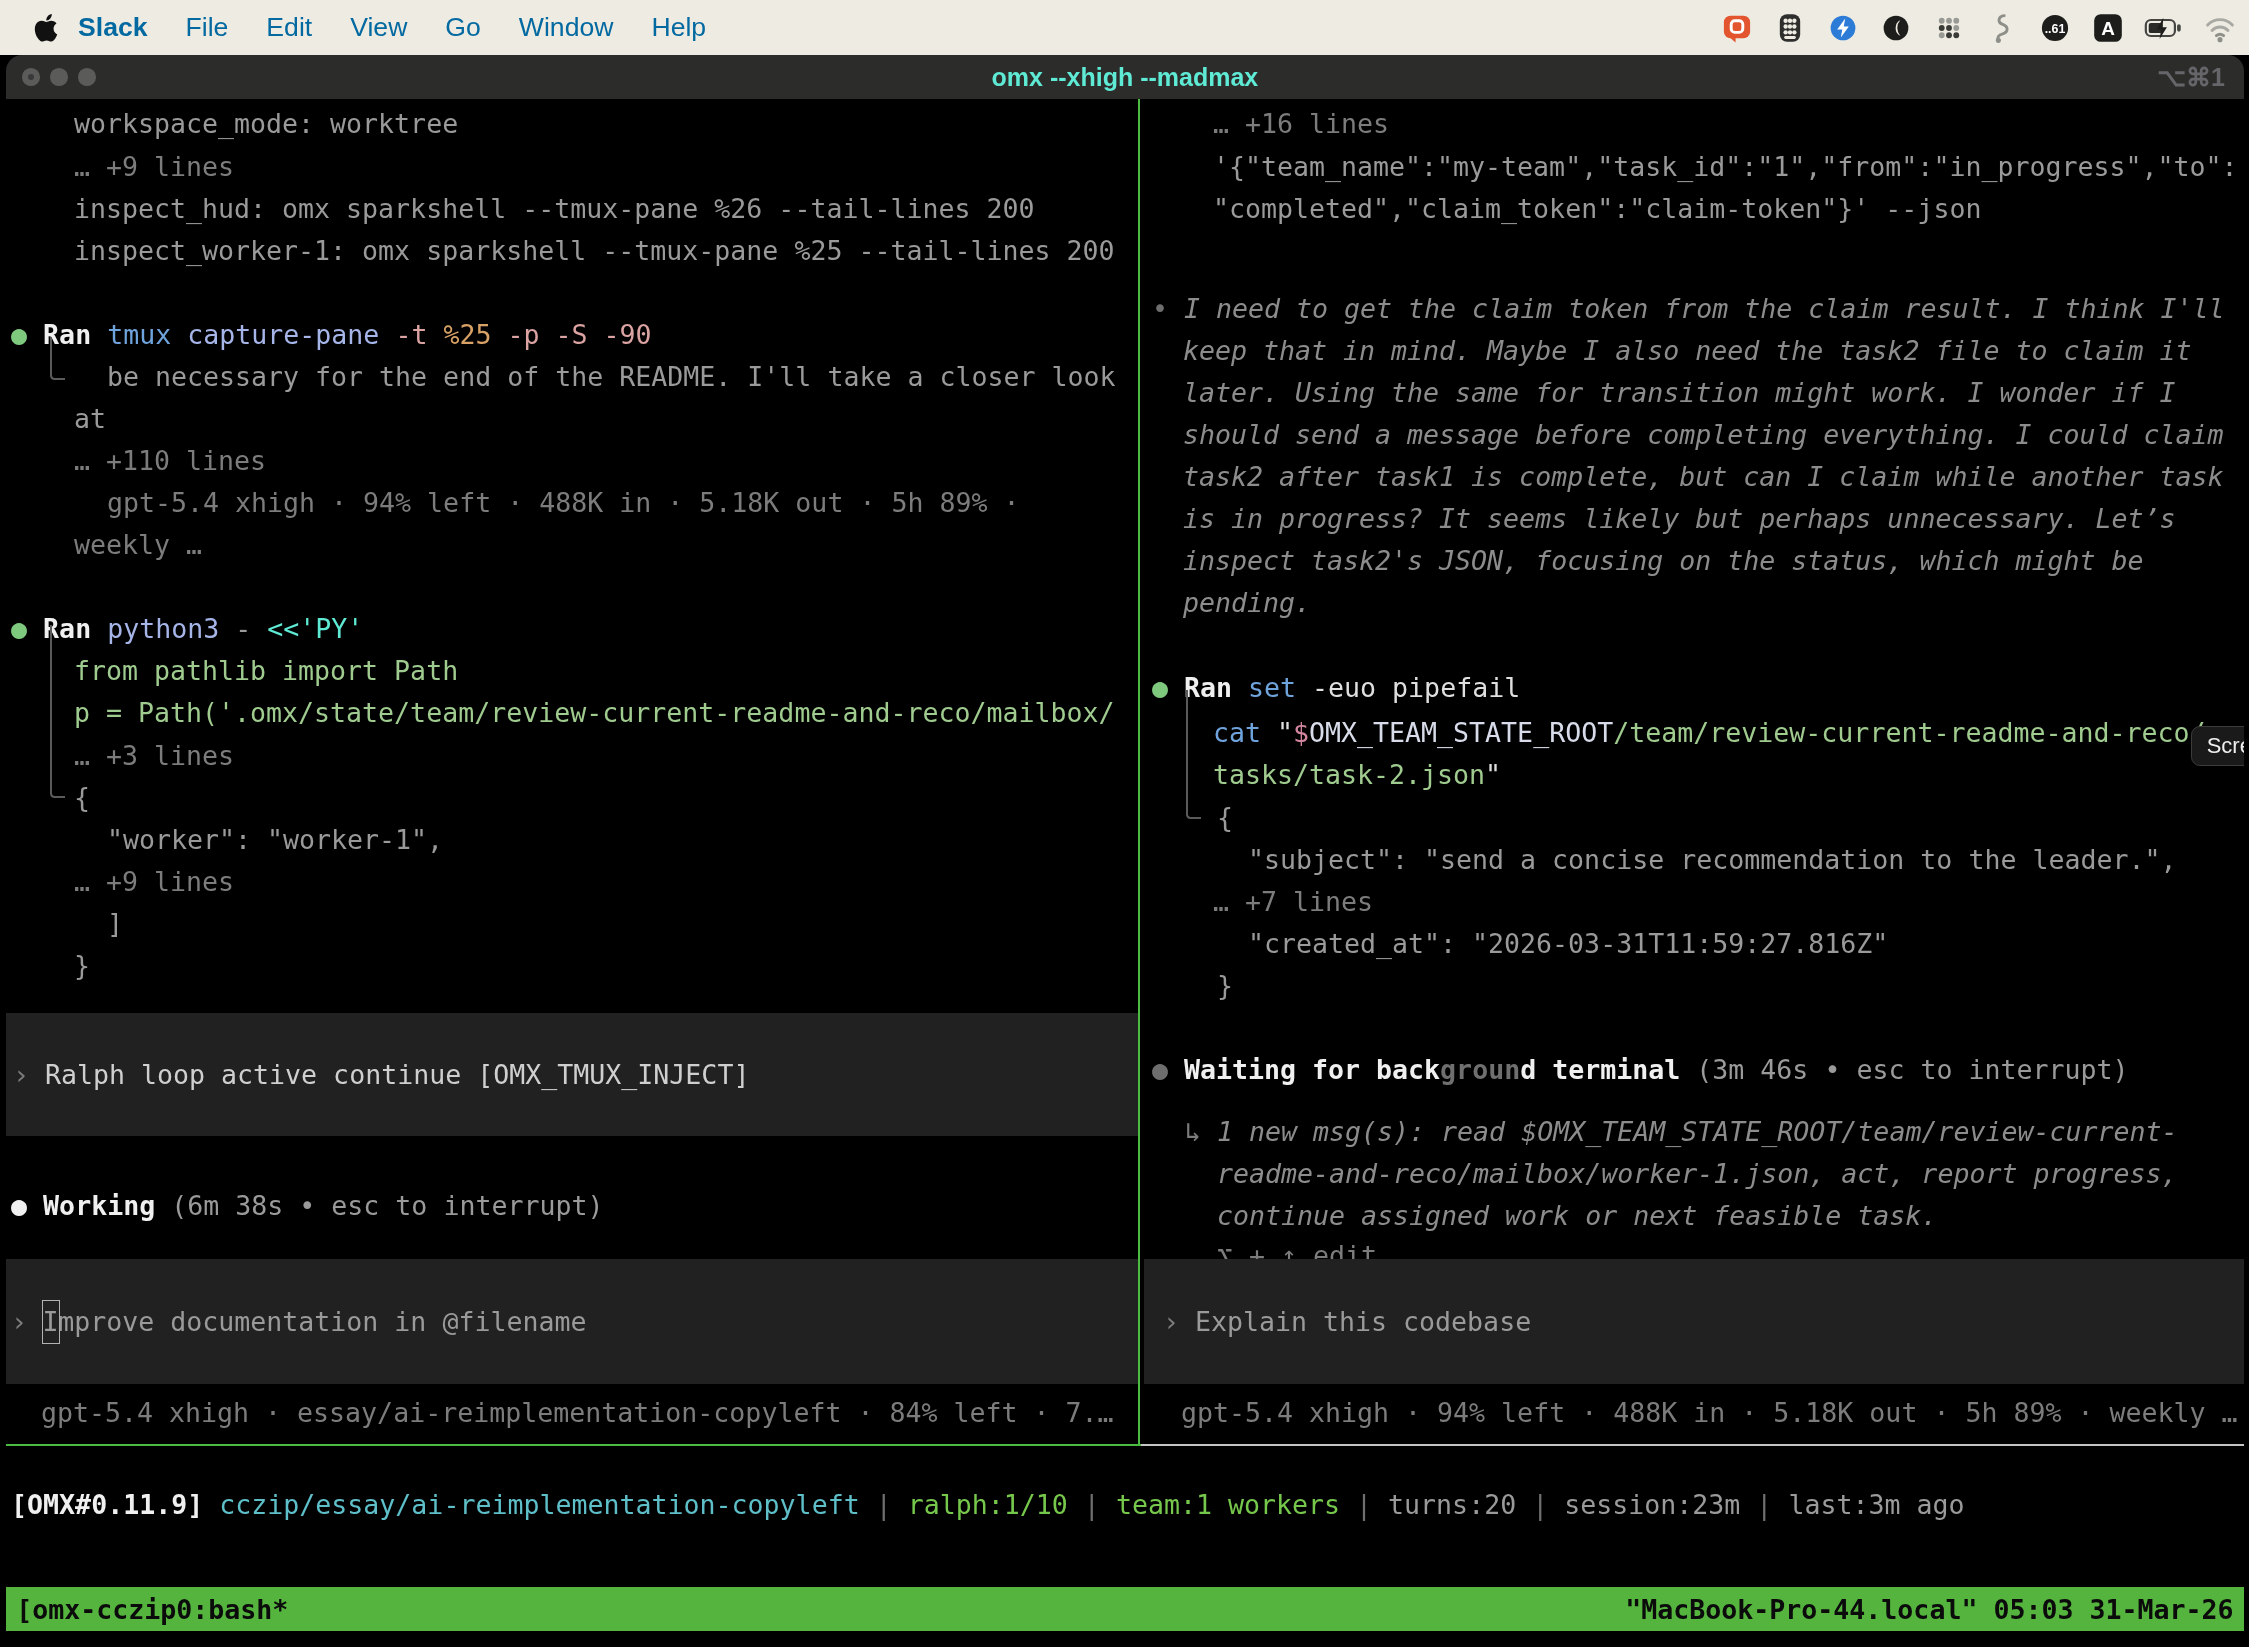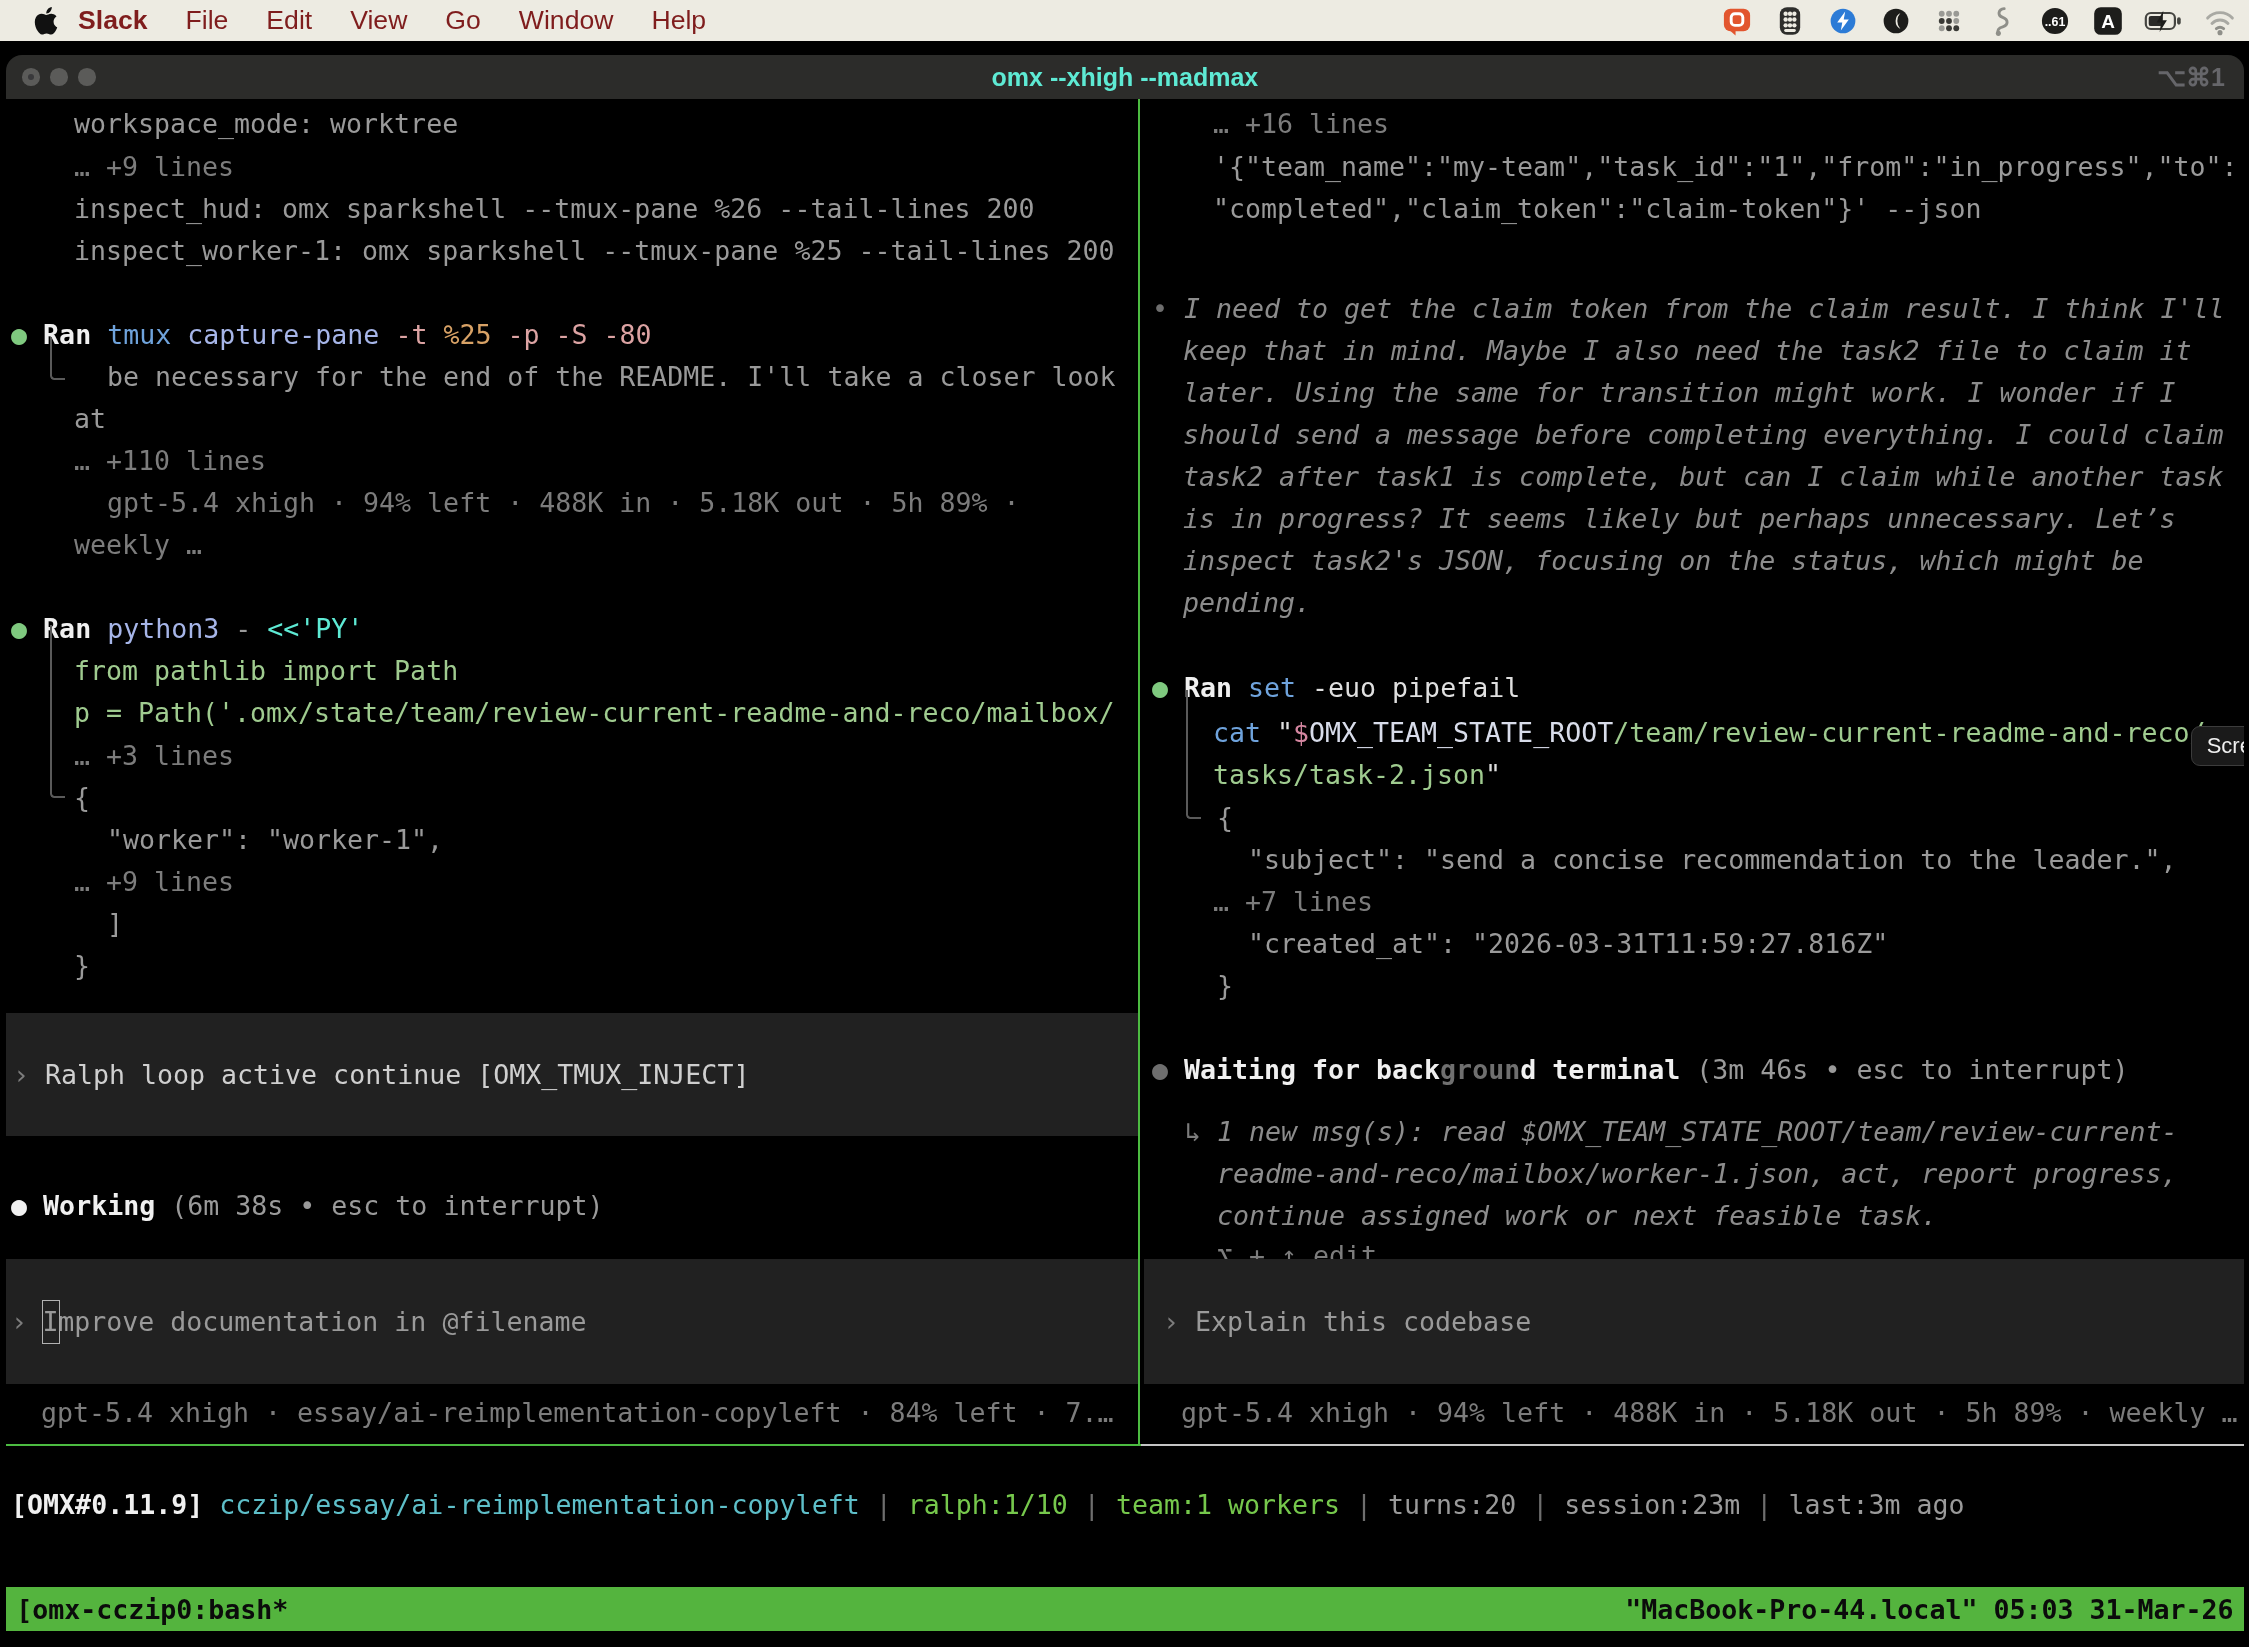--- a/index.html
+++ b/index.html
@@ -1,21 +1,21 @@
 <!DOCTYPE html>
 <html style="font-size:11.8px"><head>
 <meta charset="utf-8">
 <style>
   html,body{margin:0;padding:0;}
   body{width:2250px;height:1648px;background:#000;overflow:hidden;position:relative;
        font-family:"DejaVu Sans Mono",monospace;}
 
   
-  .menubar{position:absolute;top:0;left:0;width:2250px;height:41px;background:#EDEBE2;
-           display:flex;align-items:center;color:#7f1d1d;
+  .menubar{position:absolute;top:0;left:0;width:2250px;height:55px;background:#EDEBE2;
+           display:flex;align-items:center;color:#0369a1;
            font-family:"Liberation Sans",sans-serif;font-size:26.6px;justify-content:space-between;}
   .apple{margin-left:34px;display:flex;align-items:center;}
   .menu-item{padding:0 19px;}
   .menu-item.app{font-weight:700;}
   .statusicons{margin-left:auto;display:flex;align-items:center;gap:19px;padding-right:13.3px;}
   .sicon{display:flex;align-items:center;justify-content:center;width:34px;height:34px;}
 
   
   .window{position:absolute;top:55px;left:5.9px;width:2238px;height:1593px;background:#000;
           border-radius:16px;overflow:hidden;}
@@ -182,21 +182,21 @@
     <span class="wshortcut">⌥⌘1</span>
   </div>
 
   <div class="term">
 
     <div class="row" style="top:4.4px;left:68px">workspace_mode: worktree</div>
     <div class="row dim" style="top:47px;left:68px">… +9 lines</div>
     <div class="row" style="top:89px;left:68px">inspect_hud: omx sparkshell --tmux-pane %26 --tail-lines 200</div>
     <div class="row" style="top:131px;left:68px">inspect_worker-1: omx sparkshell --tmux-pane %25 --tail-lines 200</div>
 
-    <div class="row" style="top:215px;left:5.2px"><span class="gb">●</span> <span class="bw">Ran</span> <span class="cb">tmux</span> <span class="cp">capture-pane</span> <span class="ck">-t</span> <span class="co">%25</span> <span class="ck">-p</span> <span class="ck">-S</span> <span class="ck">-80</span></div>
+    <div class="row" style="top:215px;left:5.2px"><span class="gb">●</span> <span class="bw">Ran</span> <span class="cb">tmux</span> <span class="cp">capture-pane</span> <span class="ck">-t</span> <span class="co">%25</span> <span class="ck">-p</span> <span class="ck">-S</span> <span class="ck">-90</span></div>
     <div class="guide" style="left:44px;top:238px;width:13.3px;height:41px"></div>
     <div class="row" style="top:257px;left:101px">be necessary for the end of the README. I'll take a closer look</div>
     <div class="row" style="top:299px;left:68px">at</div>
     <div class="row dim" style="top:341px;left:68px">… +110 lines</div>
     <div class="row dim" style="top:383px;left:101px">gpt-5.4 xhigh · 94% left · 488K in · 5.18K out · 5h 89% ·</div>
     <div class="row dim" style="top:425px;left:68px">weekly …</div>
 
     <div class="row" style="top:509px;left:5.2px"><span class="gb">●</span> <span class="bw">Ran</span> <span class="cp">python3</span> <span class="wk">-</span> <span class="cpb">&lt;&lt;'PY'</span></div>
     <div class="row cg" style="top:551px;left:68px">from pathlib import Path</div>
     <div class="row cg" style="top:593px;left:68px">p = Path('.omx/state/team/review-current-readme-and-reco/mailbox/</div>

